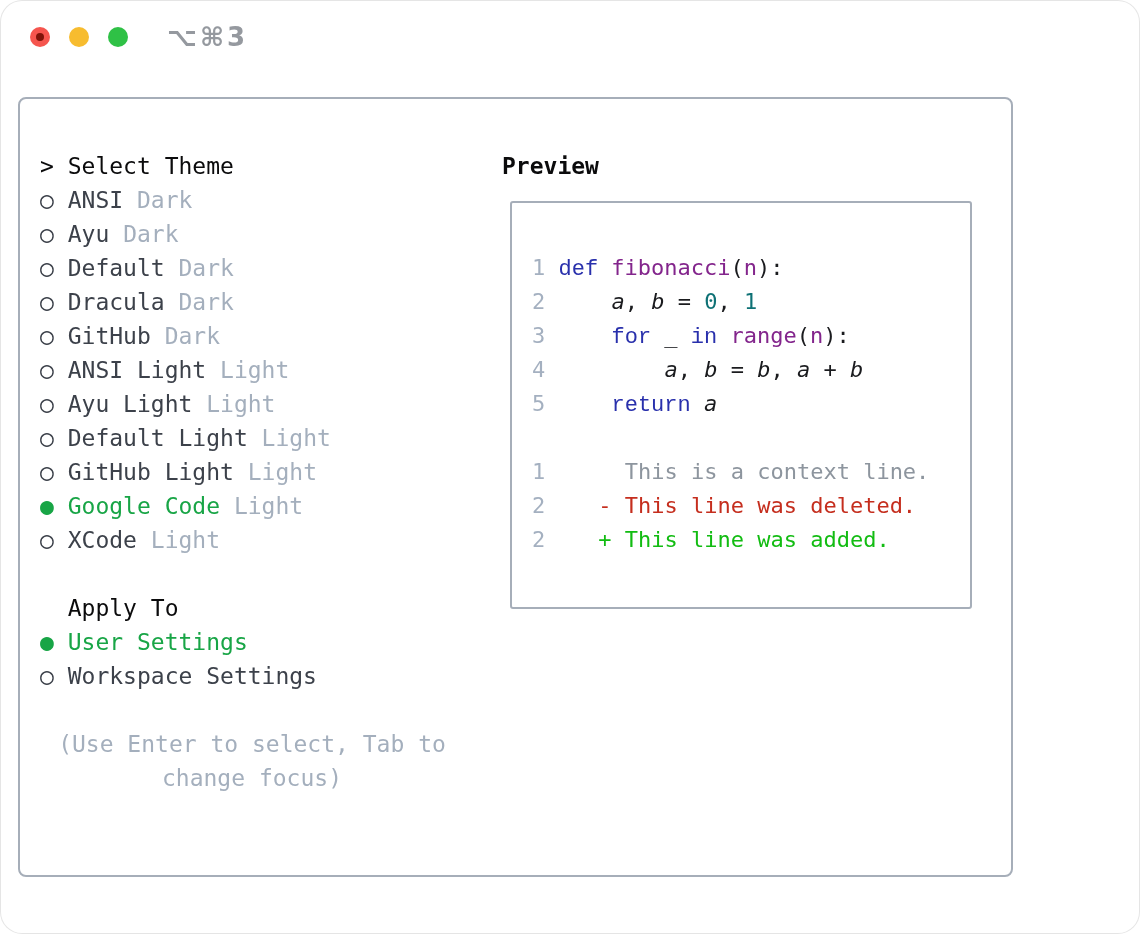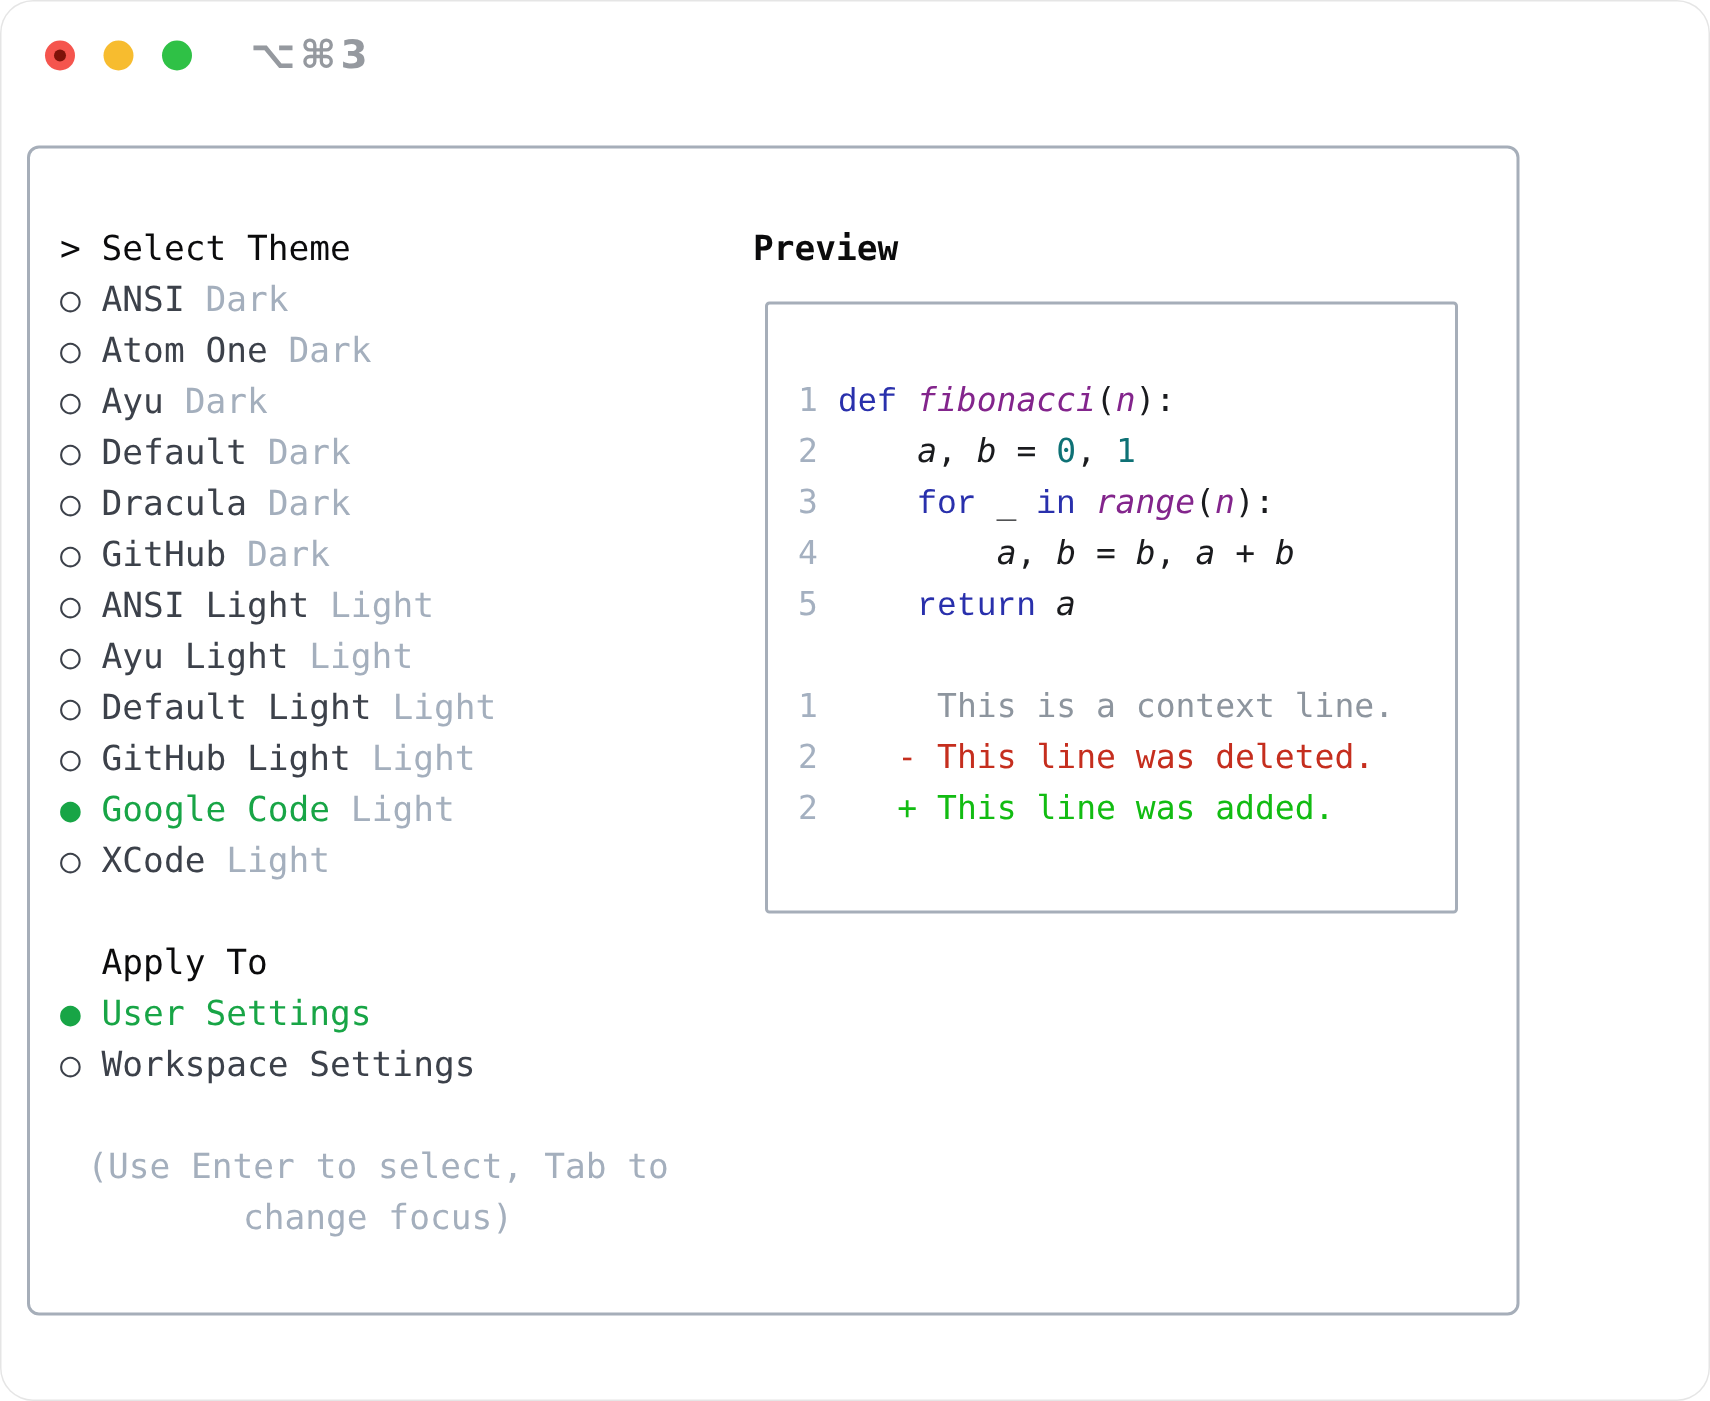--- a/index.html
+++ b/index.html
@@ -51,21 +51,21 @@
   }
   .preview-box {
     position:absolute; left:490px; top:102px; width:462px; height:408px;
     border:2px solid var(--panel-border); border-radius:3px; background:#fff;
     box-sizing:border-box; padding:48px 0 0 20px;
     font-size:22px; line-height:34px;
   }
   .cl { white-space:pre; height:34px; }
   .ln  { color:var(--line-number); }
   .kw  { color:var(--keyword);font-family:Liberation Mono, monospace; }
-  .typ { color:var(--type-name);font-style:italic; }
+  .typ { color:var(--type-name); }
   .lit { color:var(--literal); }
   .pln { color:var(--plain-code); }
   .var { color:var(--plain-code); font-style:italic; }
   .ctx { color:var(--context); }
   .del { color:var(--deleted); }
   .add { color:var(--added);text-align:right; }
   .blank-line { height:34px; }
 </style>
 </head>
 <body>
@@ -79,21 +79,20 @@
     <span class="light green"></span>
     <span class="titlebar-title">⌥⌘3</span>
   </div>
 
   <div class="panel">
 
     <div class="left-col">
       <div class="row header"><span class="hmark">&gt;</span><span> </span><span>Select Theme</span></div>
       <div id="theme-list">
           <div class="row theme-row"><span class="marker">○</span><span> </span><span class="tname">ANSI</span><span> </span><span class="variant">Dark</span></div>
-          <div class="row theme-row"><span class="marker">○</span><span> </span><span class="tname">Atom One</span><span> </span><span class="variant">Dark</span></div>
           <div class="row theme-row"><span class="marker">○</span><span> </span><span class="tname">Ayu</span><span> </span><span class="variant">Dark</span></div>
           <div class="row theme-row"><span class="marker">○</span><span> </span><span class="tname">Default</span><span> </span><span class="variant">Dark</span></div>
           <div class="row theme-row"><span class="marker">○</span><span> </span><span class="tname">Dracula</span><span> </span><span class="variant">Dark</span></div>
           <div class="row theme-row"><span class="marker">○</span><span> </span><span class="tname">GitHub</span><span> </span><span class="variant">Dark</span></div>
           <div class="row theme-row"><span class="marker">○</span><span> </span><span class="tname">ANSI Light</span><span> </span><span class="variant">Light</span></div>
           <div class="row theme-row"><span class="marker">○</span><span> </span><span class="tname">Ayu Light</span><span> </span><span class="variant">Light</span></div>
           <div class="row theme-row"><span class="marker">○</span><span> </span><span class="tname">Default Light</span><span> </span><span class="variant">Light</span></div>
           <div class="row theme-row"><span class="marker">○</span><span> </span><span class="tname">GitHub Light</span><span> </span><span class="variant">Light</span></div>
           <div class="row theme-row selected"><span class="marker">●</span><span> </span><span class="tname">Google Code</span><span> </span><span class="variant">Light</span></div>
           <div class="row theme-row"><span class="marker">○</span><span> </span><span class="tname">XCode</span><span> </span><span class="variant">Light</span></div>

